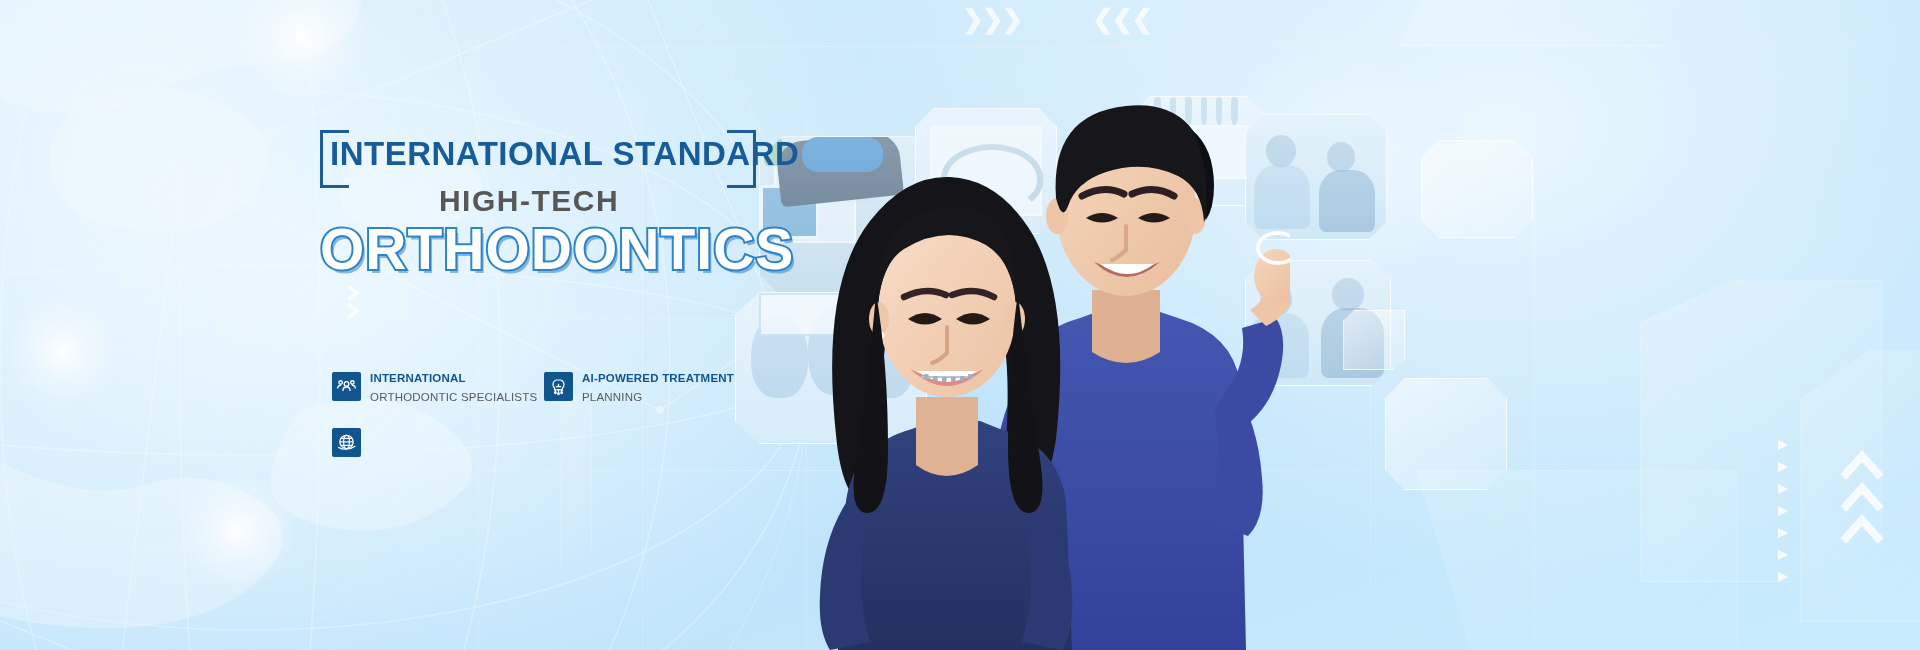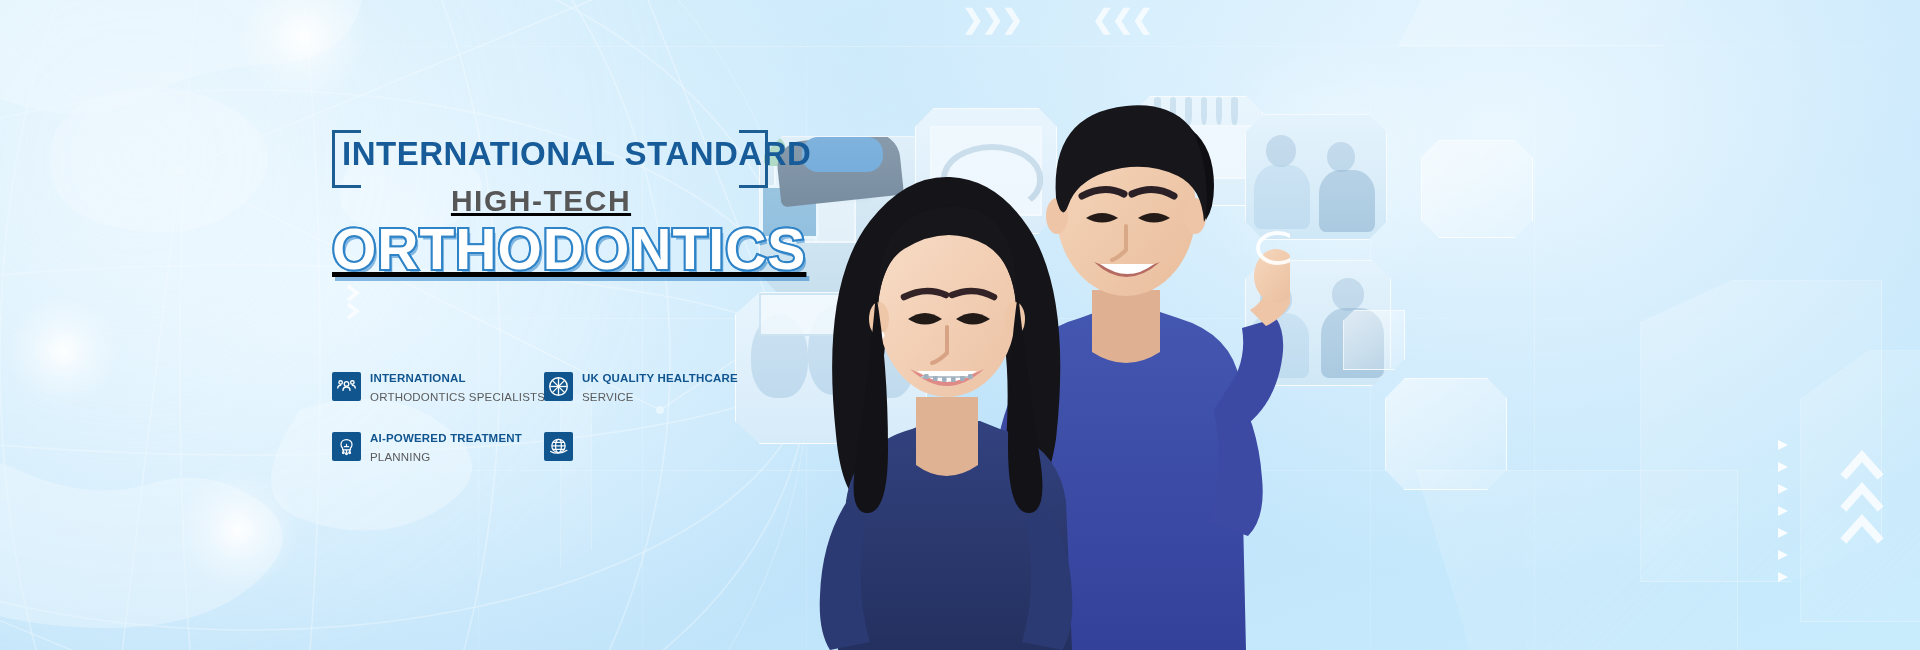--- a/index.html
+++ b/index.html
@@ -75,21 +75,21 @@
 
   
   .grp{background:linear-gradient(180deg,#ecf6fd,#d8ebf8);}
   .grp .p{position:absolute;border-radius:50% 50% 42% 42%;background:rgba(125,170,205,.42);}
   .grp .board{position:absolute;left:12%;bottom:8%;width:76%;height:26%;background:rgba(255,255,255,.85);border:2px solid rgba(180,210,230,.8);}
 
   
   .float{position:absolute;background:linear-gradient(135deg,rgba(255,255,255,.55),rgba(255,255,255,.12));border:1px solid rgba(255,255,255,.7);}
 
   
-  .copy{position:absolute;left:332px;top:128px;width:430px;text-decoration:underline;}
+  .copy{position:absolute;left:320px;top:128px;width:430px;}
   .h-row{position:relative;height:56px;}
   .bracket{position:absolute;width:26px;height:52px;}
   .bracket.l{left:0;top:2px;border-left:3px solid #1c5d94;border-top:3px solid #1c5d94;border-bottom:3px solid #1c5d94;}
   .bracket.r{right:-6px;top:2px;border-right:3px solid #1c5d94;border-top:3px solid #1c5d94;border-bottom:3px solid #1c5d94;}
   .h1{
     position:absolute;left:10px;top:0;
     font-size:33px;font-weight:700;color:#175c98;letter-spacing:.5px;
     line-height:52px;white-space:nowrap;
   }
   .h2{
@@ -311,42 +311,24 @@
           <circle cx="12" cy="9" r="2.6"></circle>
           <path d="M8 16.5c0-2.3 1.8-3.9 4-3.9s4 1.6 4 3.9"></path>
           <circle cx="5.3" cy="7.4" r="2"></circle>
           <path d="M2 13.8c0-1.9 1.5-3.1 3.3-3.1"></path>
           <circle cx="18.7" cy="7.4" r="2"></circle>
           <path d="M22 13.8c0-1.9-1.5-3.1-3.3-3.1"></path>
         </svg>
       </span>
       <span class="ftxt">
         <span class="ftop">INTERNATIONAL</span><br>
-        <span class="fbot">ORTHODONTICS SPECIALISTS</span>
+        <span class="fbot">ORTHODONTIC SPECIALISTS</span>
       </span>
     </div>
 
-    <div class="feat">
-      <span class="fic">
-        <svg width="21" height="21" viewBox="0 0 24 24">
-          <circle cx="12" cy="12" r="10" fill="none" stroke="#ffffff" stroke-width="1.6"></circle>
-          <g stroke="#ffffff" stroke-width="1.5">
-            <line x1="12" y1="2.6" x2="12" y2="21.4"></line>
-            <line x1="2.6" y1="12" x2="21.4" y2="12"></line>
-            <line x1="5.3" y1="5.3" x2="18.7" y2="18.7"></line>
-            <line x1="18.7" y1="5.3" x2="5.3" y2="18.7"></line>
-          </g>
-          <circle cx="12" cy="12" r="10" fill="none" stroke="#11558f" stroke-width="0"></circle>
-        </svg>
-      </span>
-      <span class="ftxt">
-        <span class="ftop">UK QUALITY HEALTHCARE</span><br>
-        <span class="fbot">SERVICE</span>
-      </span>
-    </div>
 
     <div class="feat">
       <span class="fic">
         <svg width="21" height="21" viewBox="0 0 24 24" fill="none" stroke="#ffffff" stroke-width="1.4" stroke-linecap="round">
           <path d="M12 4.2c-3.6 0-6.3 2.4-6.3 5.6 0 1.6.7 3 1.8 4v2.1h9V13.8c1.1-1 1.8-2.4 1.8-4 0-3.2-2.7-5.6-6.3-5.6z"></path>
           <path d="M9.6 12.2h4.8M12 9.6v2.6"></path>
           <path d="M8.4 16v2.2M12 16v3.4M15.6 16v2.2"></path>
           <circle cx="8.4" cy="19.2" r="1"></circle>
           <circle cx="12" cy="20.4" r="1"></circle>
           <circle cx="15.6" cy="19.2" r="1"></circle>

